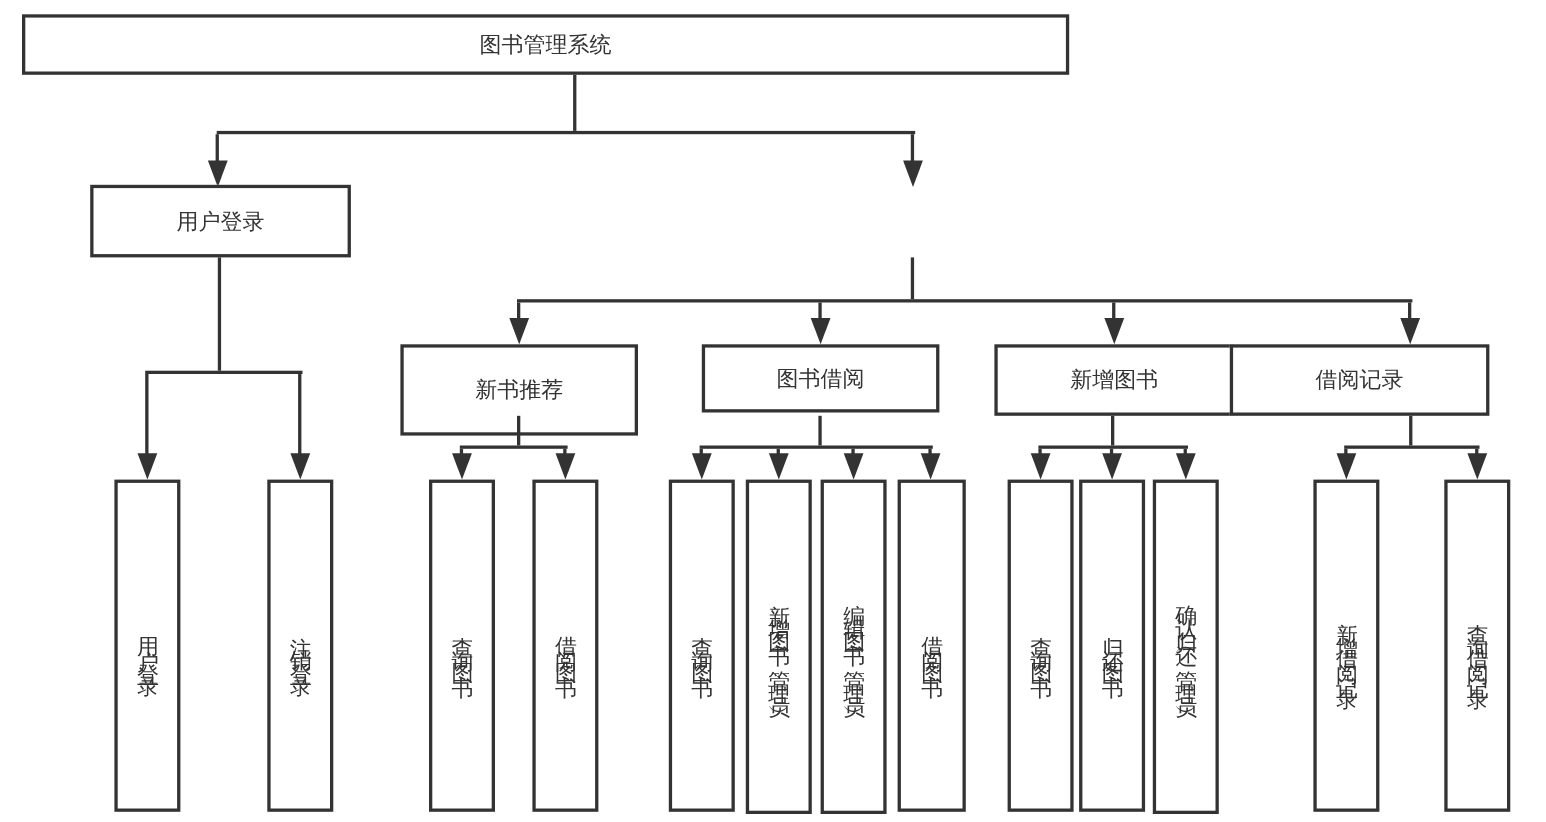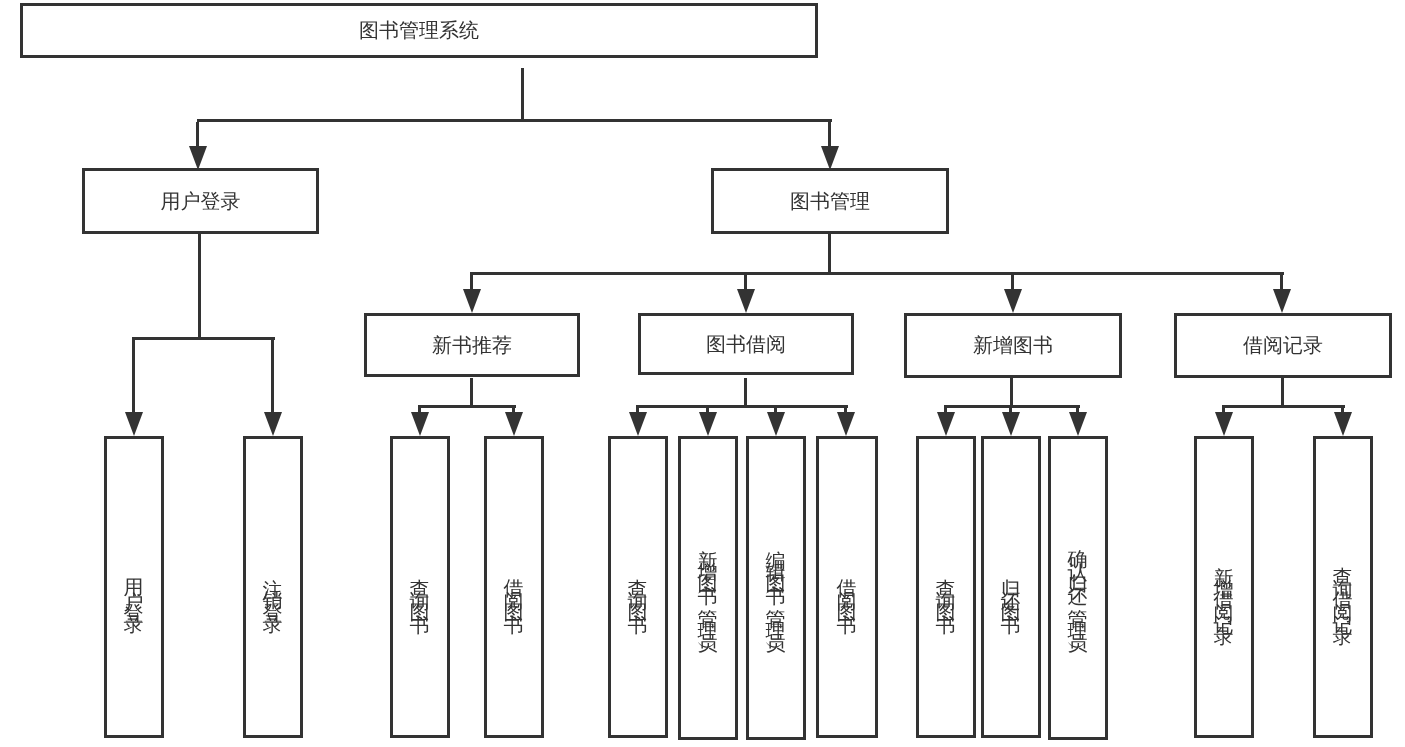--- a/index.html
+++ b/index.html
@@ -51,58 +51,55 @@
     font-size:21px;white-space:nowrap;
     color:var(--watermark-gray);
     text-shadow:3px 1px 0 var(--watermark-red);
   }
 </style>
 </head>
 <body>
 
 <div class="canvas">
 
-  <div class="box" style="left:20px;top:3px;width:798px;height:55px">
+  <div class="box" style="left:20px;top:13px;width:952px;height:55px">
     <span>图书管理系统</span>
   </div>
 
   <div class="vl" style="left:521px;top:68px;height:51px"></div>
   <div class="hl" style="left:197px;top:119px;width:635px"></div>
   <div class="drop" style="left:189px;top:122px;height:48px"></div>
   <div class="drop" style="left:821px;top:122px;height:48px"></div>
 
   <div class="box" style="left:82px;top:168px;width:237px;height:66px">
     <span>用户登录</span>
-  </div>
-  <div class="box" style="left:711px;top:168px;width:238px;height:66px">
-    <span>图书管理</span>
   </div>
 
   <div class="vl" style="left:198px;top:234px;height:103px"></div>
   <div class="hl" style="left:132px;top:337px;width:143px"></div>
   <div class="drop" style="left:125px;top:340px;height:96px"></div>
   <div class="drop" style="left:264px;top:340px;height:96px"></div>
 
   <div class="vl" style="left:828px;top:234px;height:38px"></div>
   <div class="hl" style="left:470px;top:272px;width:814px"></div>
   <div class="drop" style="left:463px;top:275px;height:38px"></div>
   <div class="drop" style="left:737px;top:275px;height:38px"></div>
   <div class="drop" style="left:1004px;top:275px;height:38px"></div>
   <div class="drop" style="left:1273px;top:275px;height:38px"></div>
 
-  <div class="box" style="left:364px;top:313px;width:216px;height:64px">
+  <div class="box" style="left:364px;top:313px;width:216px;height:83px">
     <span>新书推荐</span>
   </div>
   <div class="box" style="left:638px;top:313px;width:216px;height:62px">
     <span>图书借阅</span>
   </div>
   <div class="box" style="left:904px;top:313px;width:218px;height:65px">
     <span>新增图书</span>
   </div>
-  <div class="box" style="left:1174px;top:313px;width:218px;height:65px">
+  <div class="box" style="left:1118px;top:313px;width:236px;height:65px">
     <span>借阅记录</span>
   </div>
 
   <div class="vl" style="left:470px;top:378px;height:27px"></div>
   <div class="hl" style="left:418px;top:405px;width:98px"></div>
   <div class="drop" style="left:411px;top:408px;height:28px"></div>
   <div class="drop" style="left:505px;top:408px;height:28px"></div>
 
   <div class="vl" style="left:744px;top:378px;height:27px"></div>
   <div class="hl" style="left:636px;top:405px;width:212px"></div>

